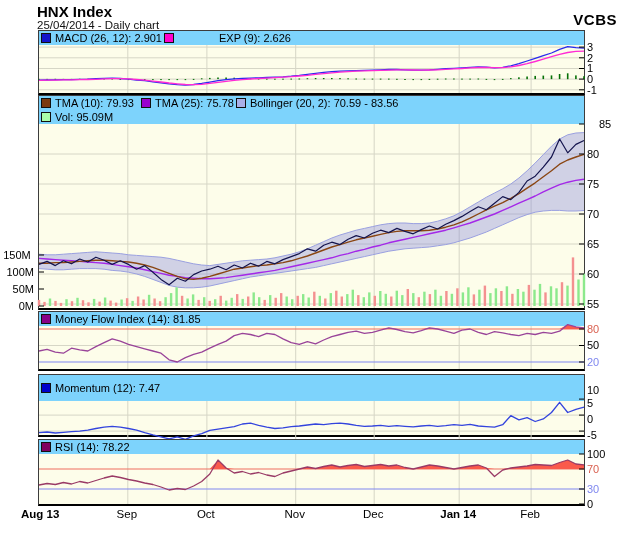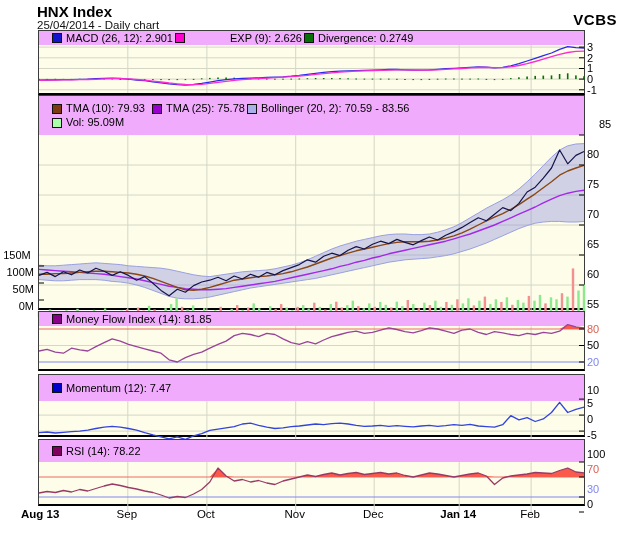--- a/index.html
+++ b/index.html
@@ -4,21 +4,21 @@
 <style>
   html,body{margin:0;padding:0;background:#ffffff;}
   body{width:620px;height:535px;position:relative;overflow:hidden;
        font-family:"Liberation Sans", sans-serif;color:#000;}
   .hdr-title{position:absolute;left:37px;top:3px;font-size:15px;font-weight:bold;}
   .hdr-sub{position:absolute;left:37px;top:19px;font-size:11.5px;color:#111;}
   .hdr-brand{position:absolute;right:3px;top:11px;font-size:15px;font-weight:bold;letter-spacing:.5px;}
   #chart-root{position:absolute;left:0;top:0;width:620px;height:535px;}
   .panel{position:absolute;left:38px;width:547px;box-sizing:border-box;
          border:1px solid #3c3c3c;border-bottom:2px solid #000;background:#fdfdea;}
-  .legend{background:#f0abfc;display:flex;flex-direction:column;justify-content:center;padding-left:11px;}
+  .legend{background:#7dd3fc;display:flex;flex-direction:column;justify-content:center;padding-left:0;}
   .lrow{display:flex;align-items:center;height:14px;}
   .litem{display:inline-flex;align-items:center;font-size:11px;white-space:nowrap;line-height:13px;}
   .swatch{width:8px;height:8px;border:1px solid #101010;margin:0 4px 0 2px;display:inline-block;flex:0 0 auto;}
   svg.plot{display:block;overflow:visible;}
   .ylab{position:absolute;font-size:11px;line-height:12px;left:587px;}
   .ylab2{position:absolute;font-size:11px;line-height:12px;left:0;width:34px;text-align:right;}
   .xlab{position:absolute;top:508px;width:56px;text-align:center;font-size:11.5px;}
   .xlab.b{font-weight:bold;}
 </style>
 </head>
@@ -31,24 +31,20 @@
     <div class="panel" style="top: 30px; height: 65px;">
       <div class="legend" style="height: 14px;">
         <div class="lrow">
           <div class="litem" style="min-width: 112px;">
             <div class="swatch" style="background: rgb(20, 20, 204);"></div>
             <div>MACD (26, 12): 2.901</div>
           </div>
           <div class="litem" style="min-width: 92px; gap: 41px;">
             <div class="swatch" style="background: rgb(255, 0, 204);"></div>
             <div>EXP (9): 2.626</div>
-          </div>
-          <div class="litem">
-            <div class="swatch" style="background: rgb(6, 112, 6);"></div>
-            <div>Divergence: 0.2749</div>
           </div>
         </div>
       </div>
       <svg class="plot" width="545" height="48">
         <line x1="88.8" y1="0" x2="88.8" y2="48" stroke="#d6d6c6" stroke-width="1"></line>
         <line x1="167.9" y1="0" x2="167.9" y2="48" stroke="#d6d6c6" stroke-width="1"></line>
         <line x1="256.7" y1="0" x2="256.7" y2="48" stroke="#d6d6c6" stroke-width="1"></line>
         <line x1="335.2" y1="0" x2="335.2" y2="48" stroke="#d6d6c6" stroke-width="1"></line>
         <line x1="420.2" y1="0" x2="420.2" y2="48" stroke="#d6d6c6" stroke-width="1"></line>
         <line x1="492.1" y1="0" x2="492.1" y2="48" stroke="#d6d6c6" stroke-width="1"></line>
@@ -133,21 +129,21 @@
         <line x1="540" y1="34.1" x2="545" y2="34.1" stroke="#000" stroke-width="1"></line>
         <line x1="540" y1="44.8" x2="545" y2="44.8" stroke="#000" stroke-width="1"></line>
       </svg>
     </div>
     <div class="ylab" style="top: 41.134px;">3</div>
     <div class="ylab" style="top: 51.804px;">2</div>
     <div class="ylab" style="top: 62.474px;">1</div>
     <div class="ylab" style="top: 73.144px;">0</div>
     <div class="ylab" style="top: 83.814px;">-1</div>
     <div class="panel" style="top: 95px; height: 215px;">
-      <div class="legend" style="height: 39px;">
+      <div class="legend" style="height: 28px;">
         <div class="lrow">
           <div class="litem" style="min-width: 100px;">
             <div class="swatch" style="background: rgb(123, 58, 16);"></div>
             <div>TMA (10): 79.93</div>
           </div>
           <div class="litem" style="min-width: 92px;">
             <div class="swatch" style="background: rgb(153, 0, 208);"></div>
             <div>TMA (25): 75.78</div>
           </div>
           <div class="litem">
@@ -357,21 +353,21 @@
         <line x1="540" y1="14.1" x2="545" y2="14.1" stroke="#000" stroke-width="1"></line>
         <line x1="540" y1="30.1" x2="545" y2="30.1" stroke="#000" stroke-width="1"></line>
         <line x1="540" y1="46.1" x2="545" y2="46.1" stroke="#000" stroke-width="1"></line>
       </svg>
     </div>
     <div class="ylab" style="top: 384px; text-align: center;">10</div>
     <div class="ylab" style="top: 397.08px;">5</div>
     <div class="ylab" style="top: 413.08px;">0</div>
     <div class="ylab" style="top: 429.08px;">-5</div>
     <div class="panel" style="top: 439px; height: 67px;">
-      <div class="legend" style="height: 22px;">
+      <div class="legend" style="height: 14px;">
         <div class="lrow">
           <div class="litem">
             <div class="swatch" style="background: rgb(128, 0, 96);"></div>
             <div>RSI (14): 78.22</div>
           </div>
         </div>
       </div>
       <svg class="plot" width="545" height="50">
         <line x1="88.8" y1="0" x2="88.8" y2="50" stroke="#d6d6c6" stroke-width="1"></line>
         <line x1="167.9" y1="0" x2="167.9" y2="50" stroke="#d6d6c6" stroke-width="1"></line>

